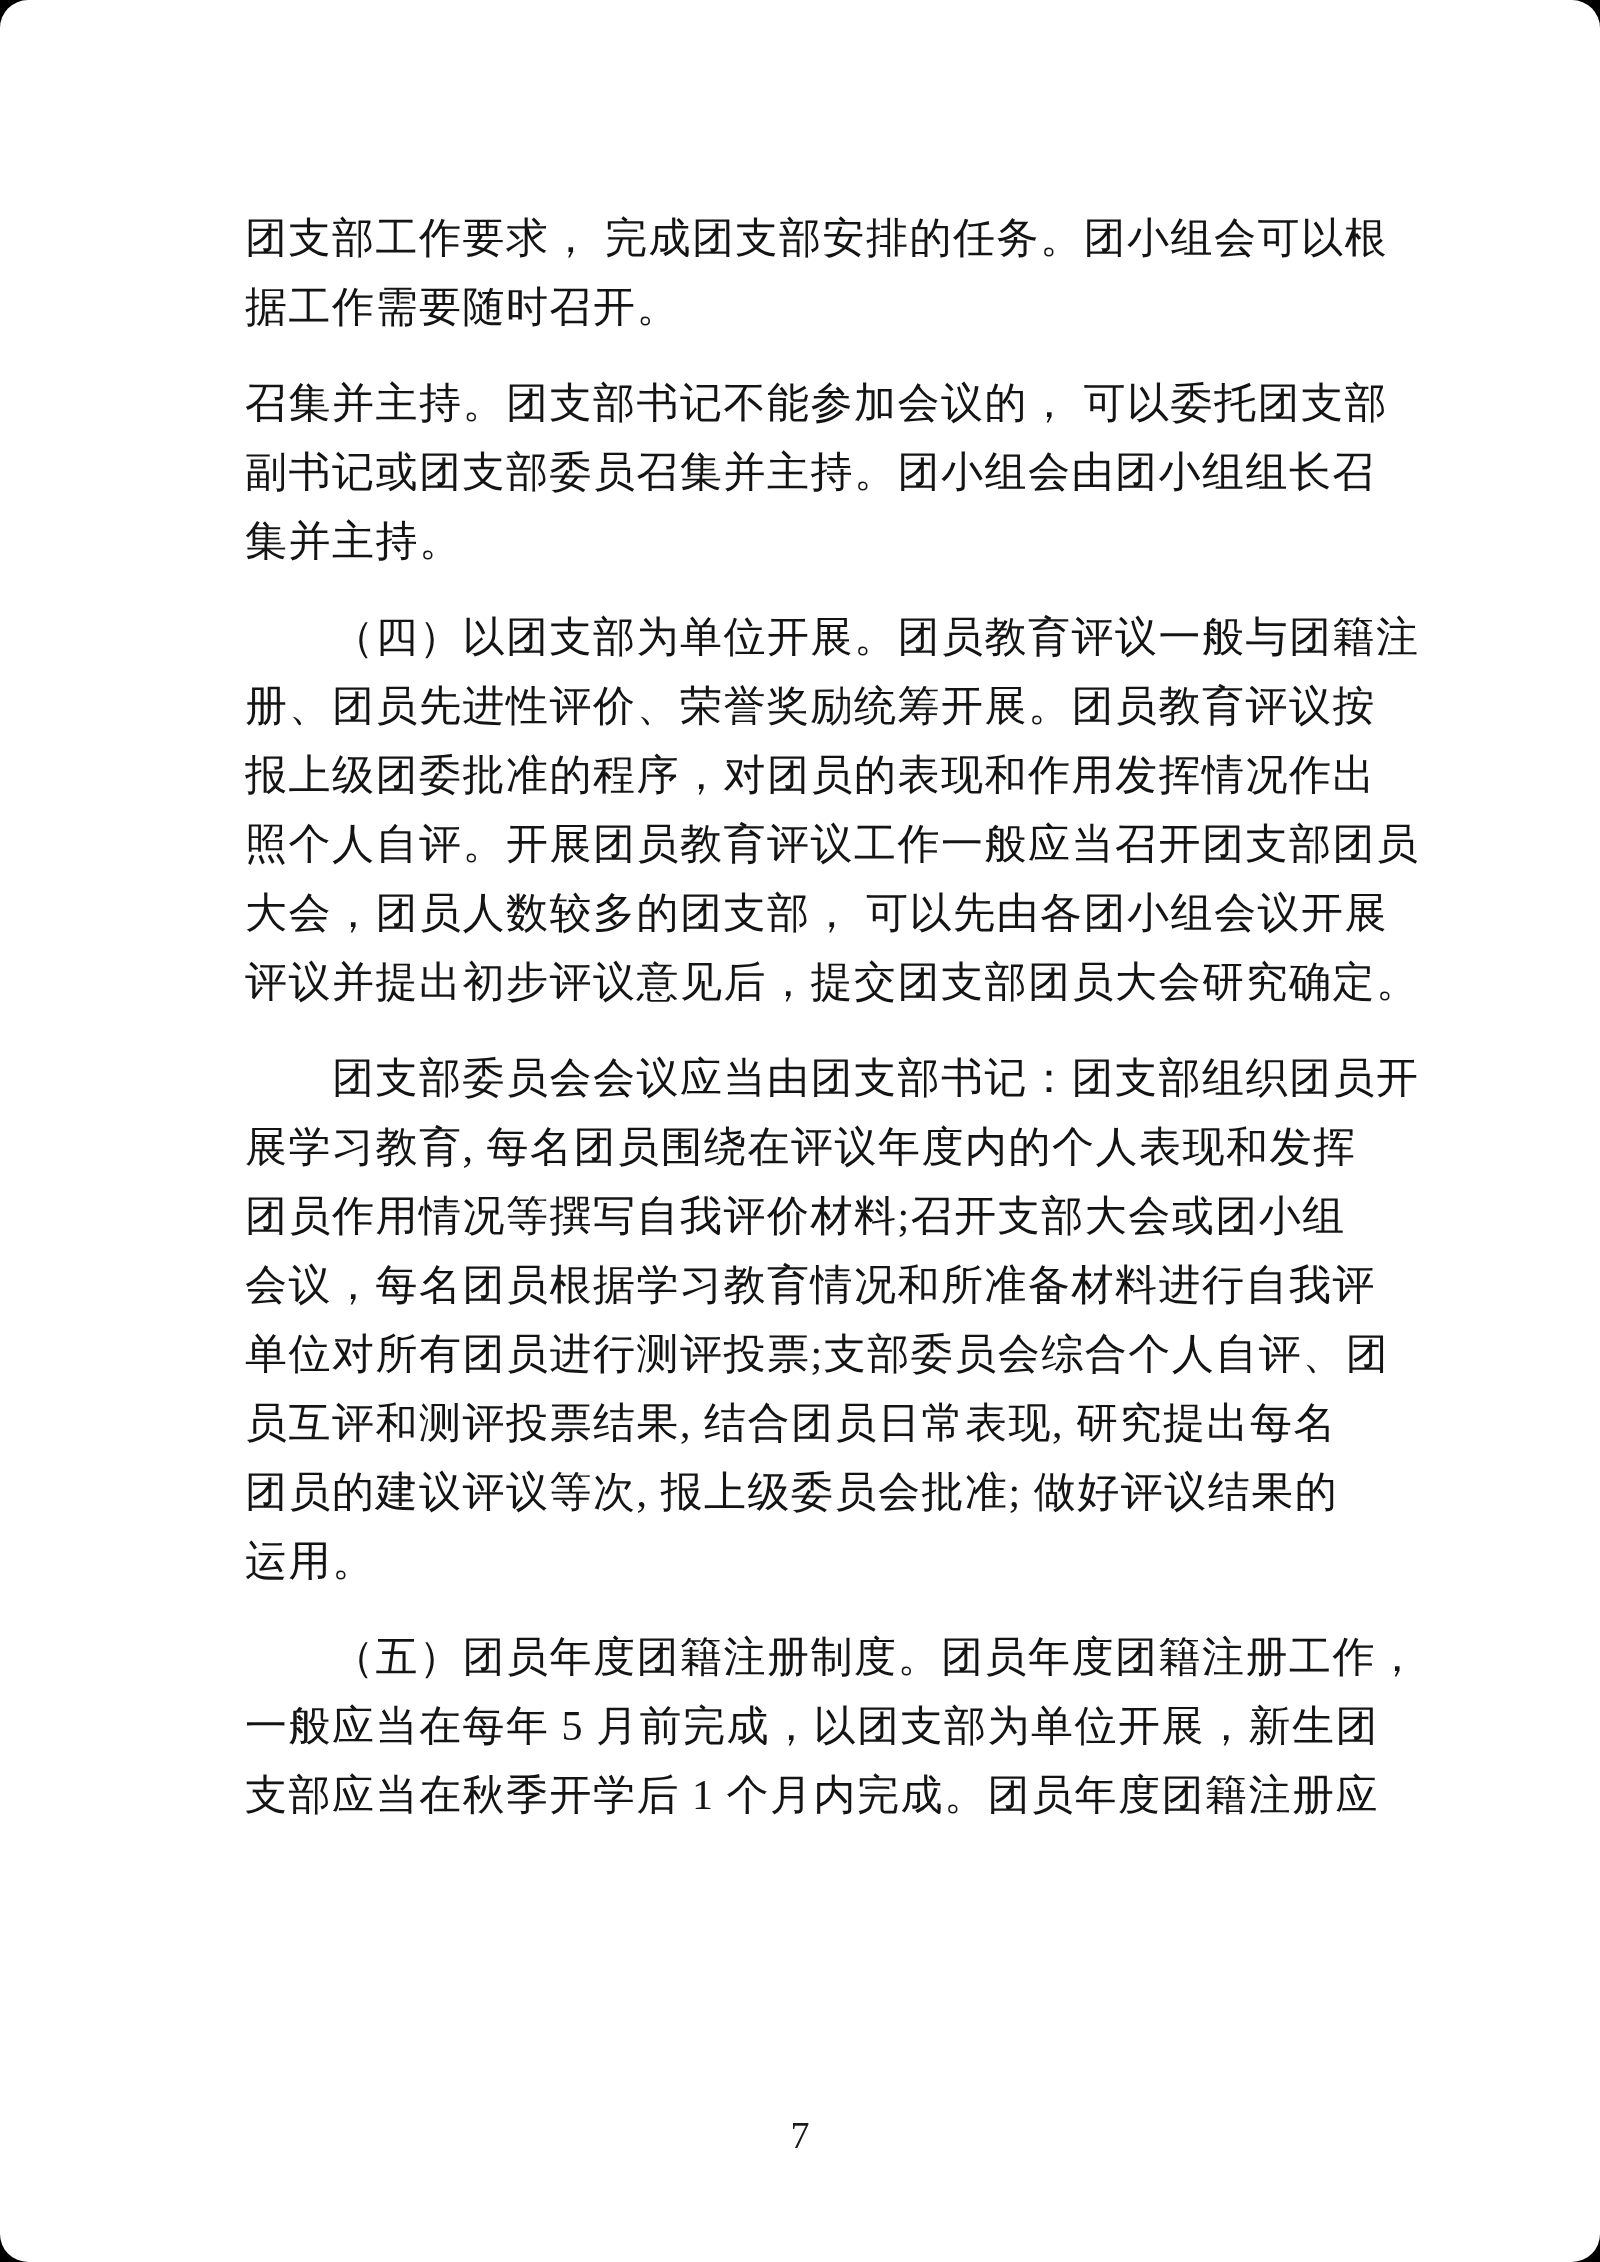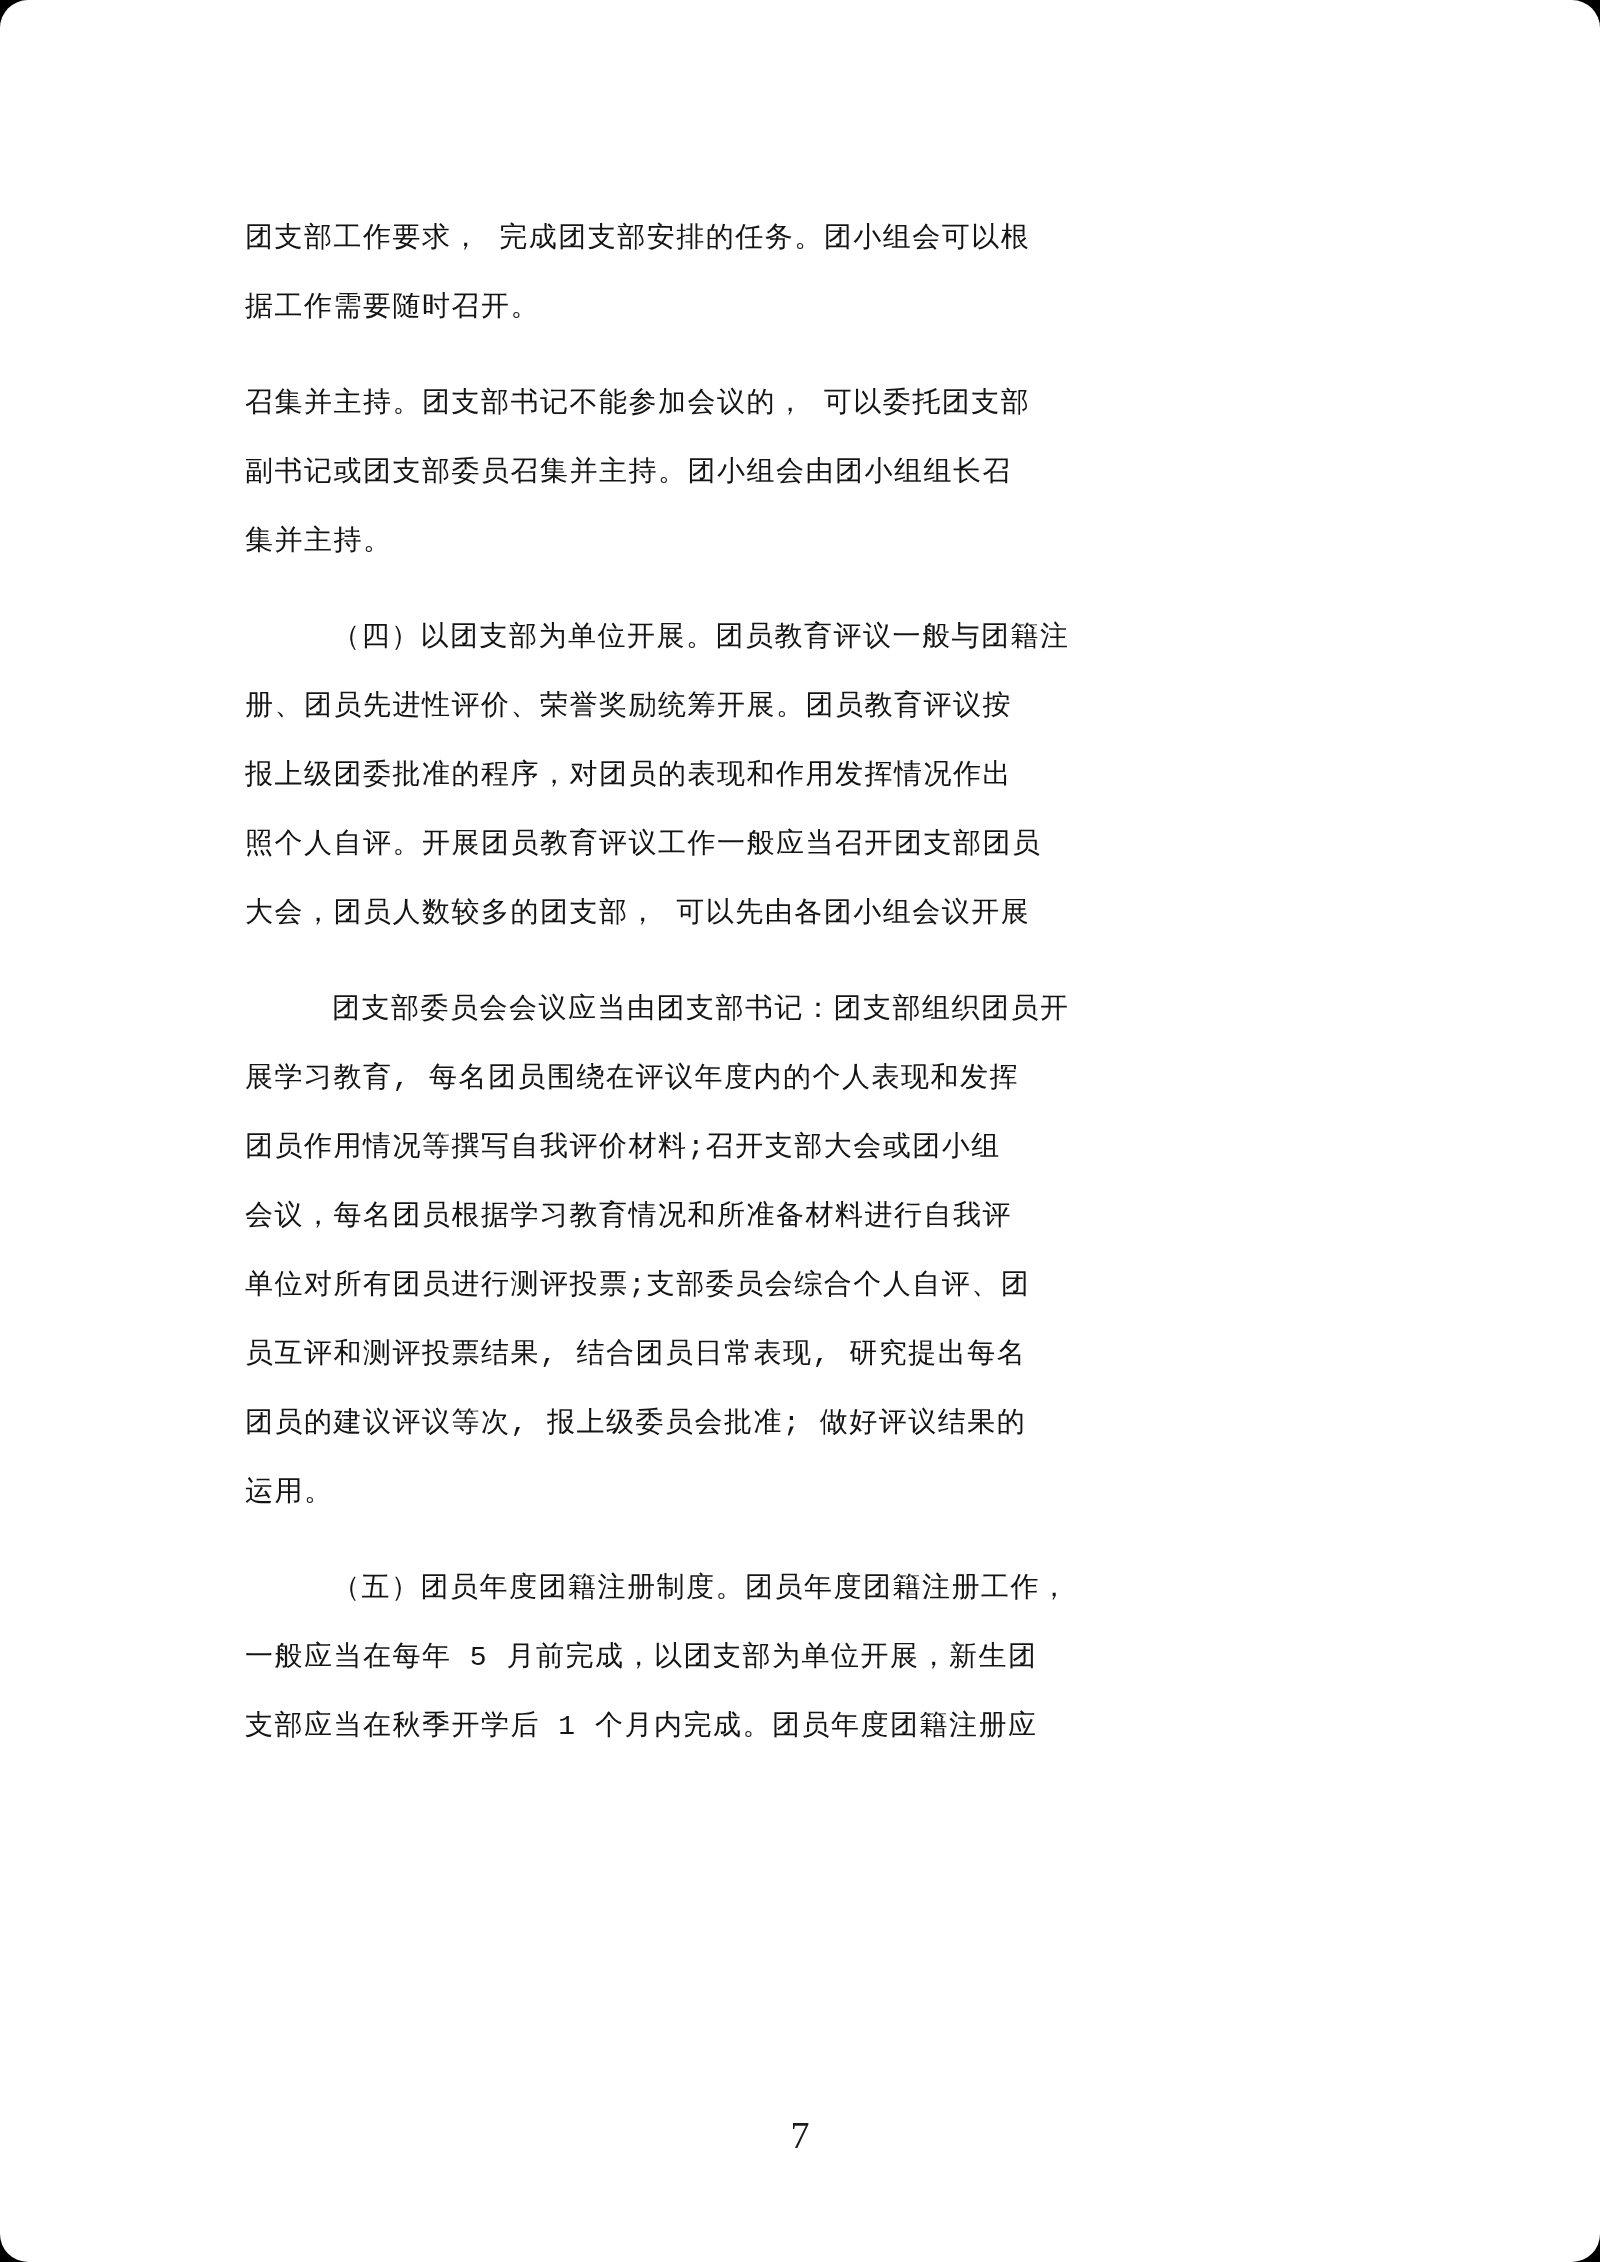--- a/index.html
+++ b/index.html
@@ -21,27 +21,26 @@
     position: absolute;
     left: 245px;
     top: 204px;
     width: 1190px;
   }
   .para {
     margin: 0 0 27px 0;
     padding: 0;
   }
   .line {
-    font-size: 28px;
+    font-size: 42px;
     line-height: 69px;
     letter-spacing: 1.5px;
     white-space: nowrap;
     text-align: left;
     color: #141414;
-    font-family: Liberation Mono, monospace;
   }
   .line.indent {
     text-indent: 87px;
   }
   .page-footer {
     position: absolute;
     top: 2112px;
     left: 0;
     width: 100%;
     text-align: center;
@@ -67,20 +66,21 @@
         <div class="line">召集并主持。团支部书记不能参加会议的， 可以委托团支部</div>
         <div class="line">副书记或团支部委员召集并主持。团小组会由团小组组长召</div>
         <div class="line">集并主持。</div>
       </div>
       <div class="para">
         <div class="line indent">（四）以团支部为单位开展。团员教育评议一般与团籍注</div>
         <div class="line">册、团员先进性评价、荣誉奖励统筹开展。团员教育评议按</div>
         <div class="line">报上级团委批准的程序，对团员的表现和作用发挥情况作出</div>
         <div class="line">照个人自评。开展团员教育评议工作一般应当召开团支部团员</div>
         <div class="line">大会，团员人数较多的团支部， 可以先由各团小组会议开展</div>
+        <div class="line">评议并提出初步评议意见后，提交团支部团员大会研究确定。</div>
       </div>
       <div class="para">
         <div class="line indent">团支部委员会会议应当由团支部书记：团支部组织团员开</div>
         <div class="line">展学习教育, 每名团员围绕在评议年度内的个人表现和发挥</div>
         <div class="line">团员作用情况等撰写自我评价材料;召开支部大会或团小组</div>
         <div class="line">会议，每名团员根据学习教育情况和所准备材料进行自我评</div>
         <div class="line">单位对所有团员进行测评投票;支部委员会综合个人自评、团</div>
         <div class="line">员互评和测评投票结果, 结合团员日常表现, 研究提出每名</div>
         <div class="line">团员的建议评议等次, 报上级委员会批准; 做好评议结果的</div>
         <div class="line">运用。</div>

